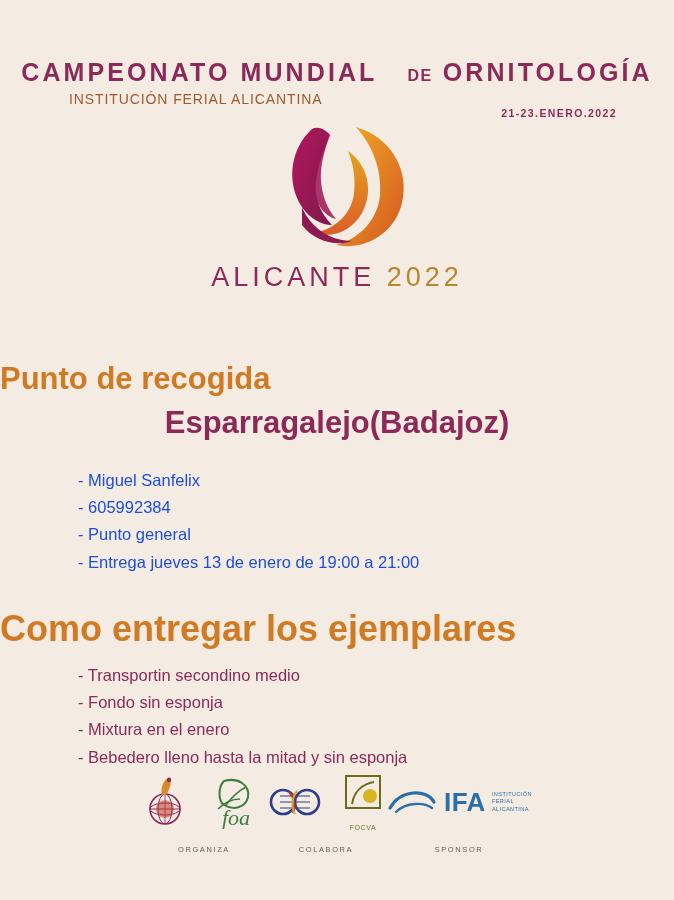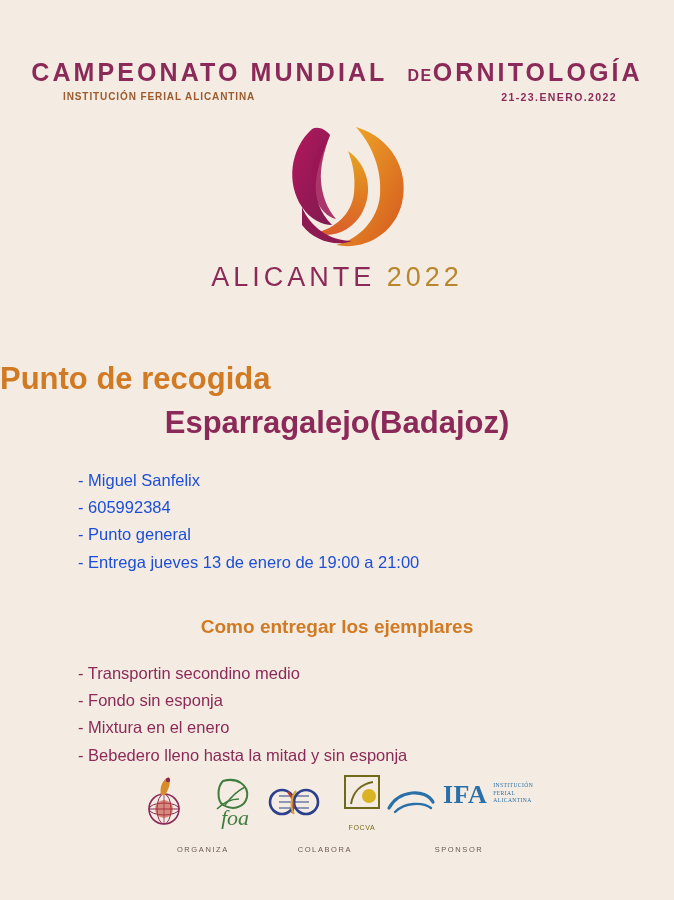--- a/index.html
+++ b/index.html
@@ -19,20 +19,21 @@
 
   
   .header {
     padding-top: 58px;
     text-align: center;
   }
   .header-title-row {
     display: flex;
     justify-content: center;
     align-items: baseline;
+    gap: 10px;
     color: #8e2a5a;
   }
   .title-main {
     font-size: 25px;
     font-weight: bold;
     letter-spacing: 3.1px;
     color: #8b2a58;
   }
   .title-de {
     font-size: 16px;
@@ -48,31 +49,31 @@
     color: #8b2a58;
   }
   .subheader-row {
     position: relative;
     width: 560px;
     margin: 4px auto 0 auto;
     height: 16px;
   }
   .subtitle-left {
     position: absolute;
-    left: 6px;
+    left: 12px;
     top: 0;
-    font-size: 10px;
-    font-weight: bold;
+    font-size: 14px;
+    font-weight: normal;
     letter-spacing: 0.9px;
     color: #9c5a2e;
   }
   .subtitle-right {
     position: absolute;
     right: 0;
-    top: 0;
+    top: 16px;
     font-size: 10.5px;
     font-weight: bold;
     letter-spacing: 1.4px;
     color: #8b2a58;
   }
 
   
   .logo-wrap {
     margin-top: 14px;
     display: flex;
@@ -105,28 +106,28 @@
   }
   .detail-list {
     margin: 26px 0 0 78px;
     color: #1d4ed8;
     font-size: 16.5px;
     line-height: 1.65;
   }
   .detail-list div { white-space: nowrap; }
 
   .section-heading-2 {
-    text-align: center;
+    text-align: left;
     color: #d07a24;
-    font-size: 19px;
-    font-weight: bold;
-    margin-top: 40px;
+    font-size: 36px;
+    font-weight: bold;
+    margin-top: 32px;
   }
   .instructions {
-    margin: 22px 0 0 78px;
+    margin: 12px 0 0 78px;
     color: #8b2a58;
     font-size: 16.5px;
     line-height: 1.65;
   }
   .instructions div { white-space: nowrap; }
 
   
   .footer {
     position: absolute;
     left: 0;
@@ -146,21 +147,21 @@
     align-items: center;
     gap: 16px;
     height: 62px;
   }
   .footer-caption {
     margin-top: 12px;
     font-size: 7.5px;
     letter-spacing: 1.6px;
     color: #6b5a52;
   }
-  .ifa-block { display: flex; align-items: flex-start; gap: 6px; font-family: Liberation Serif, serif; }
+  .ifa-block { display: flex; align-items: center; gap: 6px; }
   .ifa-text {
     font-size: 26px;
     font-weight: bold;
     color: #2a6fa8;
     letter-spacing: 0.5px;
     line-height: 1;
   }
   .ifa-sub {
     font-size: 5.6px;
     color: #2a6fa8;

